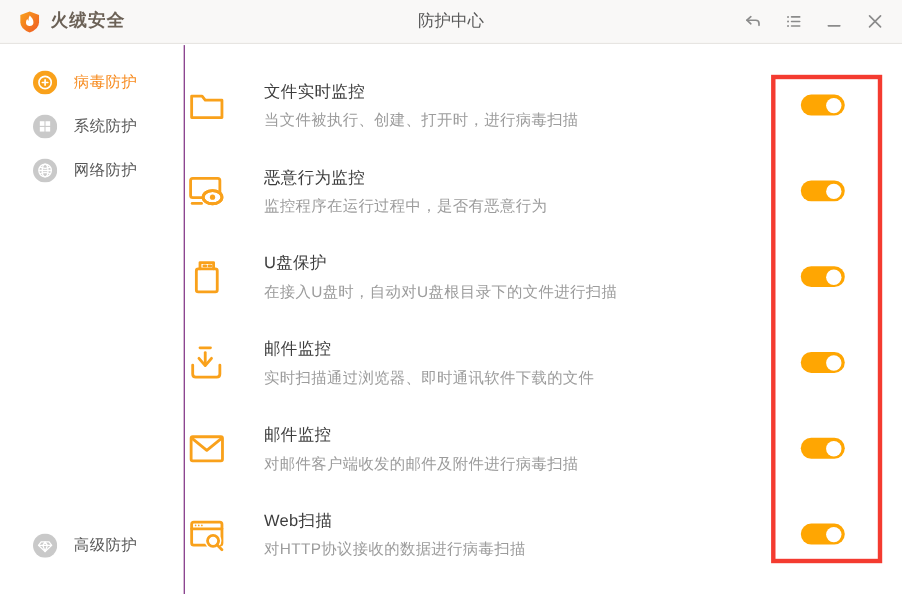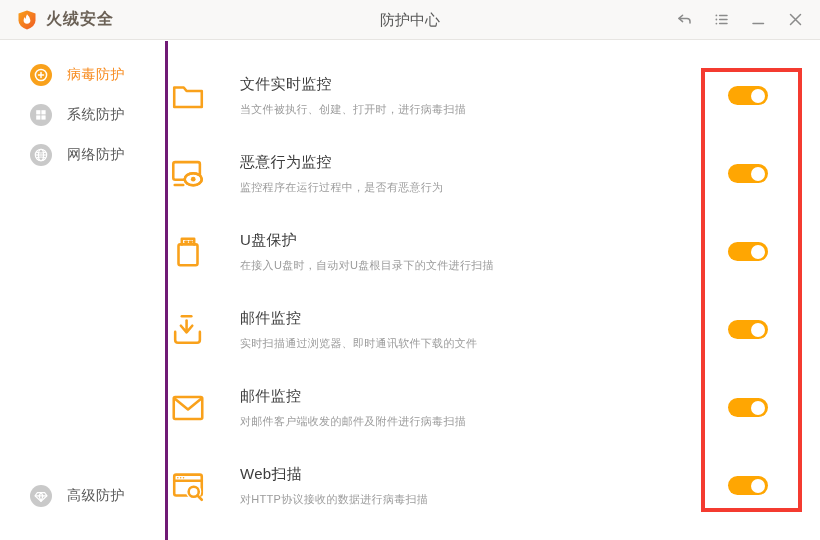--- a/index.html
+++ b/index.html
@@ -22,37 +22,37 @@
     text-align:center; font-size:15px; color:#595959; pointer-events:none;
   }
   .titlebar-actions { margin-left:auto; display:flex; align-items:center; gap:19px; z-index:2; }
   .tb-btn { width:18px; height:18px; display:flex; align-items:center; justify-content:center;
             background:none; border:none; cursor:pointer; padding:0; }
   .tb-btn svg { stroke:#8b8b8b; stroke-width:1.5; fill:none; stroke-linecap:round; stroke-linejoin:round; }
 
   
   .sidebar {
     position:absolute; top:41px; left:0; bottom:0; width:168px;
-    background:#fff; border-right:3px solid #701a75; padding-top:14px;
+    background:#fff; border-right:1px solid #701a75; padding-top:14px;
   }
   .side-item { display:flex; align-items:center; gap:15px; padding:9px 0 9px 30px;
                font-size:14px; color:#575757; cursor:pointer; }
   .side-item .label { letter-spacing:0.5px; }
   .side-item.active .label { color:var(--active-text); }
   .badge { width:22px; height:22px; flex:none; }
   .side-bottom { position:absolute; left:0; right:0; bottom:24px;text-align:right; }
 
   
   .content { position:absolute; top:41px; left:169px; right:0; bottom:0; background:#fff; padding-top:16px; }
   .row { position:relative; display:flex; align-items:center; height:78px; }
   .row-icon { width:38px; height:38px; flex:none; }
   .row-icon svg { stroke:var(--accent); fill:none; stroke-width:2.7; stroke-linecap:round; stroke-linejoin:round; }
   .row-text { margin-left:33px; }
   .row-title { font-size:15px; color:#3d3d3d; margin-bottom:8px; letter-spacing:0.3px; }
-  .row-desc  { font-size:11px; color:#9c9c9c; letter-spacing:0.3px; }
+  .row-desc  { font-size:14px; color:#9c9c9c; letter-spacing:0.3px; }
 
   
   .toggle { position:absolute; right:52px; top:50%; margin-top:-10px;
             width:40px; height:19px; border-radius:10px; background:#cfcfcf; cursor:pointer; }
   .toggle.on { background:var(--toggle); }
   .toggle .knob { position:absolute; top:2.5px; right:3px; width:14px; height:14px;
                   border-radius:50%; background:#fff; }
 
   
   .annotation-rect {

